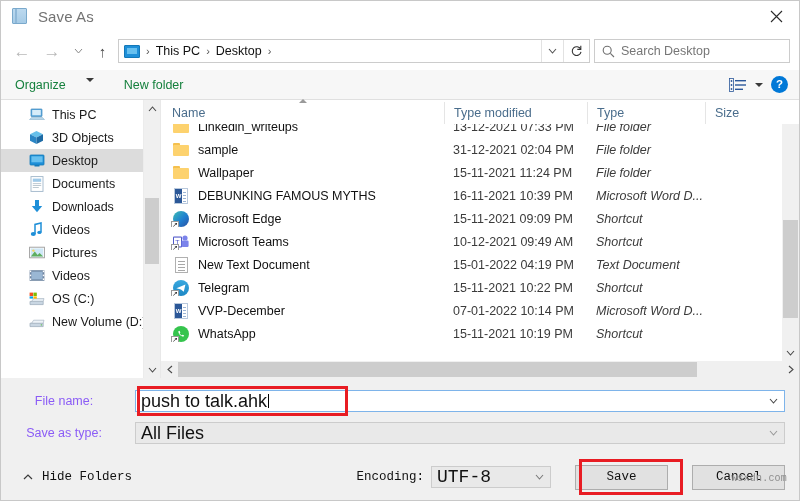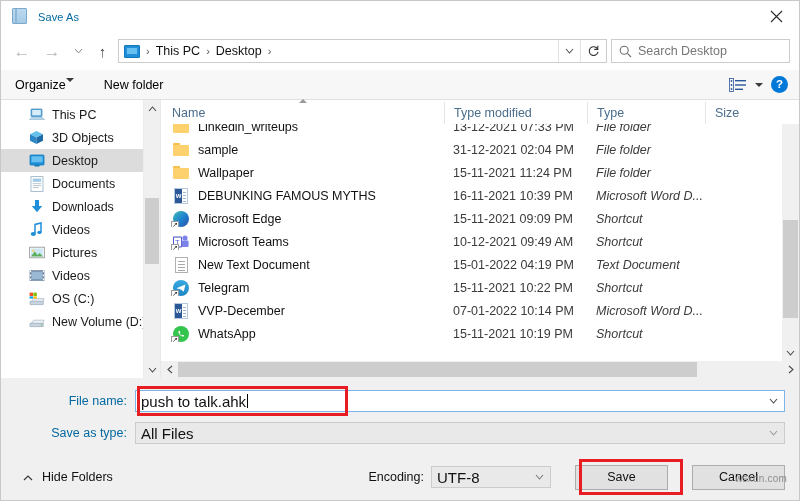--- a/index.html
+++ b/index.html
@@ -42,22 +42,22 @@
     position: relative;
   }
   .np-icon:before {
     content: "";
     position: absolute;
     left: 2px; top: 0; bottom: 0;
     width: 2px;
     background: #8fb8d8;
   }
   .titlebar-text {
-    font-size: 11px;
-    color: #0369a1;
+    font-size: 15px;
+    color: #737373;
     letter-spacing: 0.1px;
   }
   .close-btn {
     position: absolute;
     right: 0; top: 0;
     width: 46px; height: 31px;
     display: flex; align-items: center; justify-content: center;
     color: #333;
   }
   .close-btn svg { display: block; }
@@ -142,21 +142,21 @@
   }
   .refresh-btn {
     width: 26px; height: 22px;
     display: flex; align-items: center; justify-content: center;
     color: #333;
     flex: 0 0 auto;
     border-left: 1px solid #e2e2e2;
     font-size: 13px;
   }
   .searchbox {
-    width: 179px;
+    width: 196px;
     height: 24px;
     margin-left: 4px; margin-right: 9px;
     border: 1px solid #cccccc;
     background: #ffffff;
     display: flex;
     align-items: center;
     flex: 0 0 auto;
   }
   .search-icon {
     width: 26px; height: 22px;
@@ -173,24 +173,24 @@
     height: 30px;
     background: #f7f7f7;
     border-bottom: 1px solid #e0e0e0;
     display: flex;
     align-items: center;
     flex: 0 0 auto;
     padding-left: 14px;
   }
   .tb-item {
     font-size: 12.5px;
-    color: #000000;
+    color: #15803d;
     display: flex;
     align-items: flex-start;
-    gap: 0;
+    gap: 20px;
     margin-right: 30px;
   }
   .tb-caret {
     width: 0; height: 0;
     border-left: 4px solid transparent;
     border-right: 4px solid transparent;
     border-top: 4px solid #3a3a3a;
   }
   .tb-right {
     margin-left: auto;
@@ -386,44 +386,44 @@
   .frow {
     height: 22px;
     display: flex;
     align-items: center;
     margin-bottom: 10px;
     position: relative;
   }
   .flabel {
     width: 134px;
     flex: 0 0 134px;
-    text-align: right;
+    text-align: center;
     padding-right: 8px;
     font-size: 12.5px;
-    color: #0369a1;
+    color: #8b5cf6;
   }
   .combo {
     flex: 1 1 auto;
     margin-right: 14px;
     height: 22px;
     background: #ffffff;
     border: 1px solid #7eb4ea;
     display: flex;
     align-items: center;
     position: relative;
   }
   .combo.disabled {
     background: #e9e9e9;
     border: 1px solid #cccccc;
     align-items: center;
   }
   .combo-val {
     flex: 1 1 auto;
     padding-left: 5px;
-    font-size: 15px;
+    font-size: 18px;
     color: #111;
     display: flex;
     align-items: center;
   }
   .caret-i {
     display: inline-block;
     width: 1px;
     height: 14px;
     background: #000;
     margin-left: 1px;
@@ -446,20 +446,21 @@
 
   
   .footer {
     flex: 0 0 auto;
     height: 46px;
     background: #f0f0f0;
     display: flex;
     align-items: center;
     padding: 0 14px 0 14px;
     position: relative;
+    font-family: Liberation Mono, monospace;
   }
   .hide-folders {
     display: flex;
     align-items: center;
     gap: 9px;
     font-size: 12.5px;
     color: #111;
     padding-left: 8px;
   }
   .hf-chev { color: #3a3a3a; font-size: 11px; }

